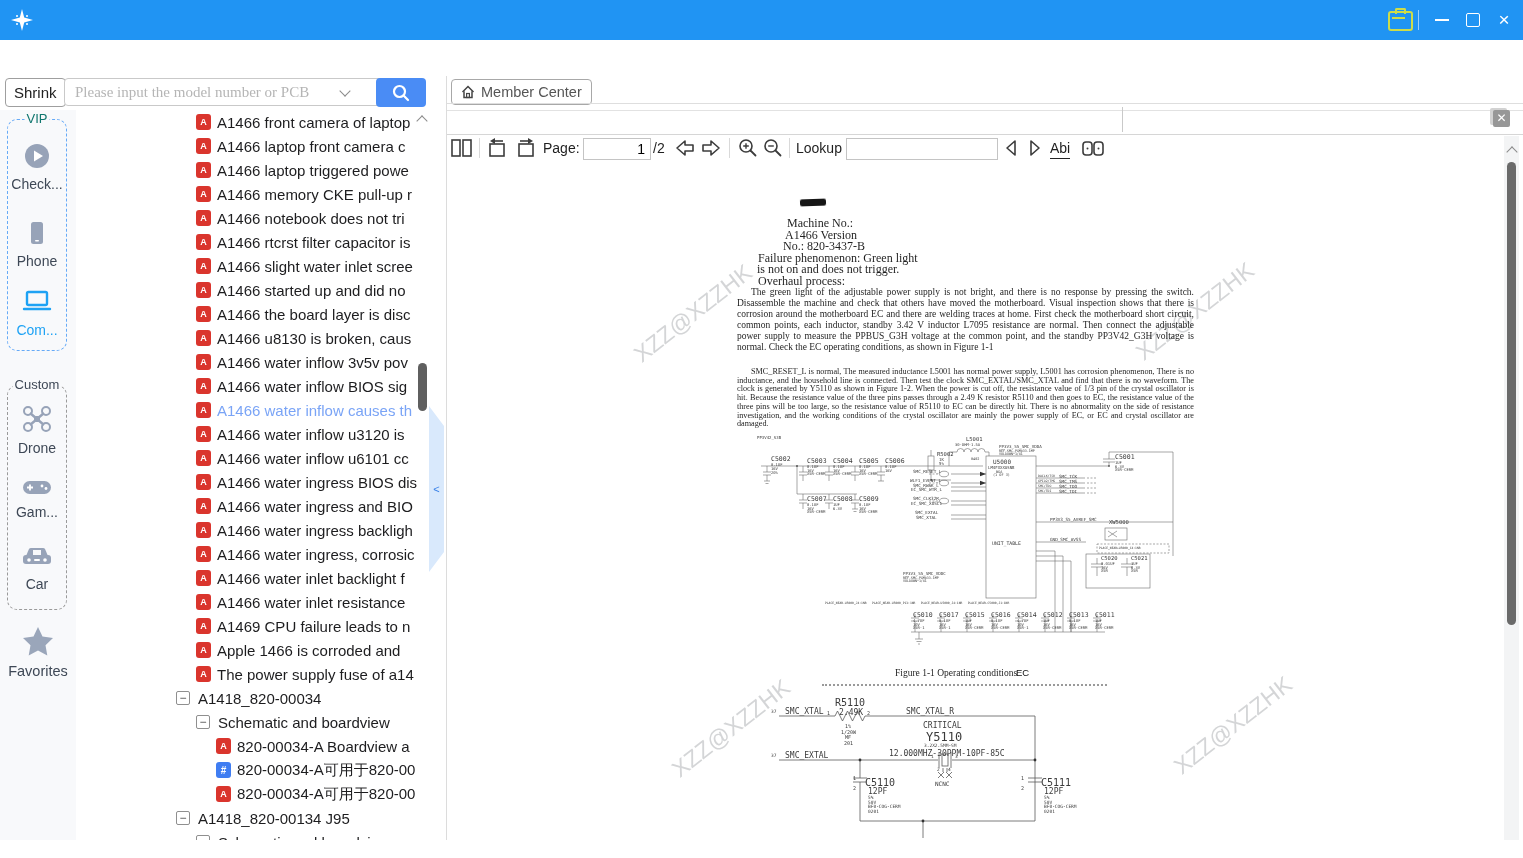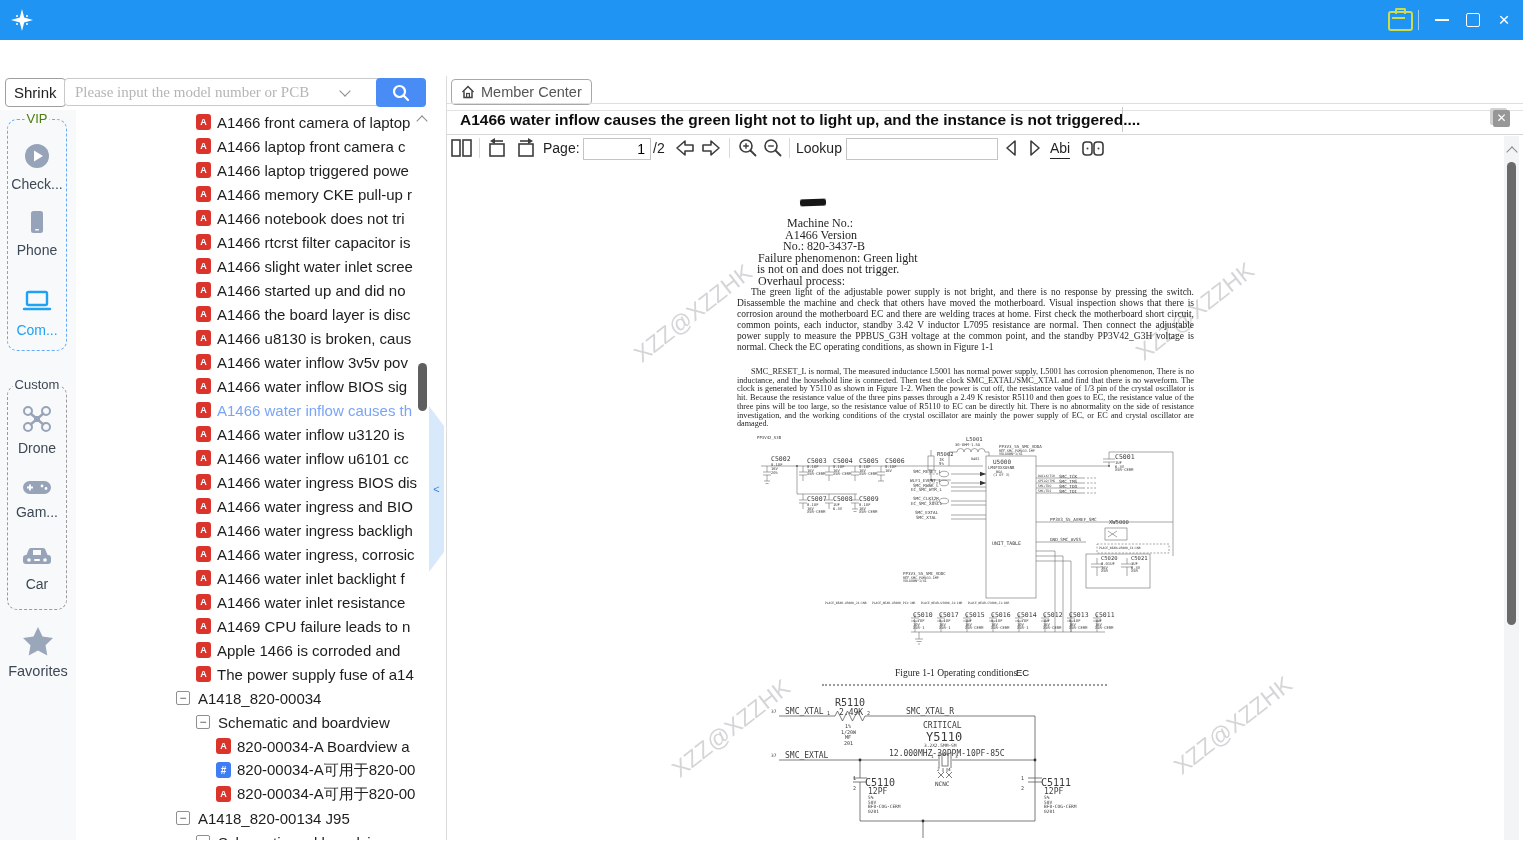--- a/index.html
+++ b/index.html
@@ -120,29 +120,29 @@
     <button class="searchbtn">
       <svg width="22" height="22" viewBox="0 0 22 22">
         <circle cx="9.5" cy="9.5" r="5.5" fill="none" stroke="#fff" stroke-width="2.2"></circle>
         <line x1="13.8" y1="13.8" x2="18" y2="18" stroke="#fff" stroke-width="2.2" stroke-linecap="round"></line>
       </svg>
     </button>
   </div>
 
   <div class="sidebar">
     <div class="group" style="top:9px;height:230px;border:1.6px dashed #66aaf7;">
-      <span class="group-label" style="color:#4d7c0f;">VIP</span>
+      <span class="group-label" style="color:#0f766e;">VIP</span>
       <div class="sideitem" style="top:22px;">
         <svg width="28" height="28" viewBox="0 0 28 28">
           <circle cx="14" cy="14" r="12" fill="#97a3b8"></circle>
           <polygon points="11,8.5 20,14 11,19.5" fill="#fff"></polygon>
         </svg>
         <span class="lbl">Check...</span>
       </div>
-      <div class="sideitem" style="top:88px;">
+      <div class="sideitem" style="top:99px;">
         <svg width="28" height="28" viewBox="0 0 28 28">
           <rect x="8" y="3" width="12" height="22" rx="2.5" fill="#97a3b8"></rect>
           <rect x="12" y="21" width="4" height="1.6" rx="0.8" fill="#fff"></rect>
         </svg>
         <span class="lbl">Phone</span>
       </div>
       <div class="sideitem" style="top:168px;">
         <svg width="30" height="28" viewBox="0 0 30 28">
           <rect x="5" y="4" width="20" height="13" rx="1.5" fill="none" stroke="#1ea2f4" stroke-width="2.4"></rect>
           <path d="M2 21 H28" stroke="#1ea2f4" stroke-width="2.4" stroke-linecap="round"></path>
@@ -331,21 +331,20 @@
   <div class="memberbtn">
     <svg width="14" height="14" viewBox="0 0 14 14">
       <path d="M1.5 7 L7 1.5 L12.5 7" fill="none" stroke="#444" stroke-width="1.5"></path>
       <path d="M3 6.2 V12.5 H11 V6.2" fill="none" stroke="#444" stroke-width="1.5"></path>
       <rect x="5.6" y="8.5" width="2.8" height="4" fill="none" stroke="#444" stroke-width="1.2"></rect>
     </svg>
     <span>Member Center</span>
   </div>
   <div class="hline" style="left:447px;top:103px;right:0;"></div>
 
-  <span class="tabtitle">A1466 water inflow causes the green light not to light up, and the instance is not triggered....</span>
   <div class="abs" style="left:1122px;top:107px;width:1px;height:25px;background:#c9c9c9;"></div>
   <span class="tab-close">✕</span>
   <div class="hline" style="left:447px;top:134px;right:0;background:#d6d6d6;"></div>
 
   <svg class="tbicon" style="left:450px" width="24" height="22" viewBox="0 0 24 22">
     <rect x="2" y="3" width="8" height="16" fill="none" stroke="#3c3c3c" stroke-width="1.6"></rect>
     <rect x="13" y="3" width="8" height="16" fill="none" stroke="#3c3c3c" stroke-width="1.6"></rect>
   </svg>
   <span class="tbsep" style="left:479px"></span>
   <svg class="tbicon" style="left:486px" width="24" height="22" viewBox="0 0 24 22">

